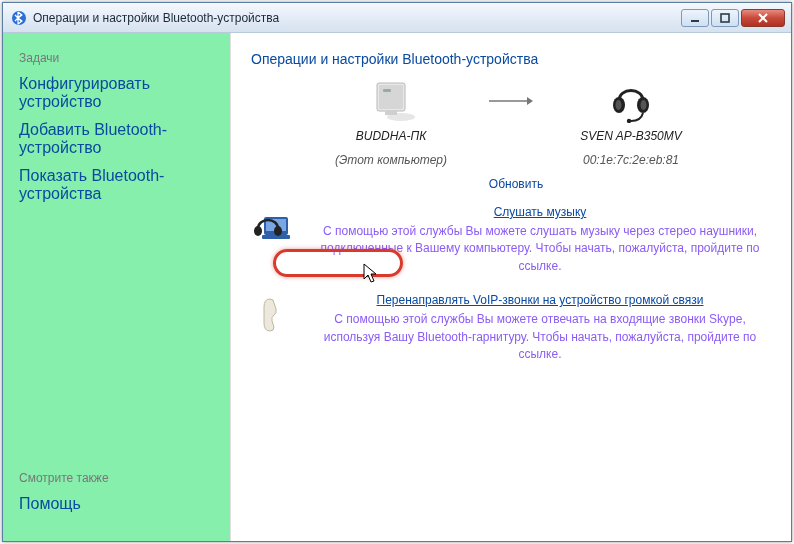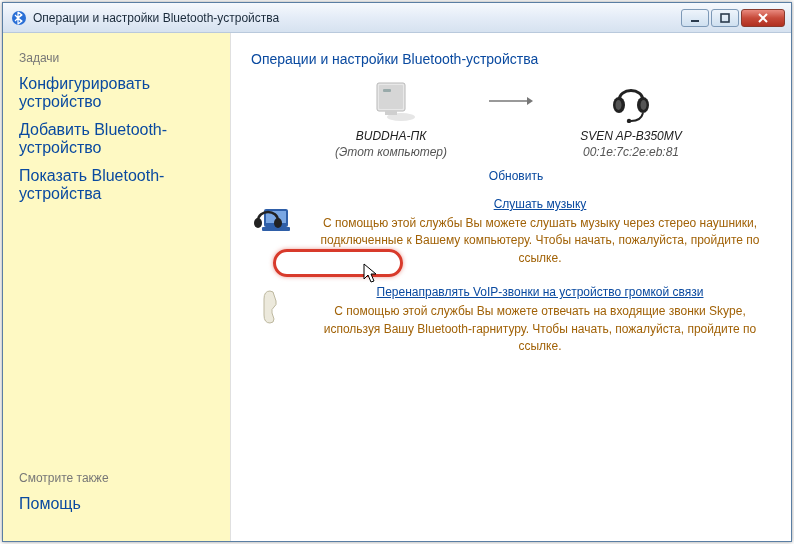--- a/index.html
+++ b/index.html
@@ -51,21 +51,21 @@
   }
   .win-btn.close {
     width: 44px;
     background: linear-gradient(#e98a7f,#c74a3a 50%,#b03020);
     border-color: #8a3a2d;
   }
   .win-btn svg { display: block; }
   .body { flex: 1; display: flex; background: #fff; }
   .sidebar {
     width: 228px;
-    background: #fef9c3;
+    background: #86efac;
     border-right: 1px solid #e0e0e0;
     padding: 18px 16px;
     display: flex;
     flex-direction: column;
   }
   .side-head { color: #777; font-size: 12px; margin-bottom: 10px; }
   .side-link {
     color: #0a4aa0;
     font-size: 16px;
     margin-bottom: 10px;
@@ -89,21 +89,21 @@
   .device {
     text-align: center;
     width: 190px;
   }
   .device-icon {
     width: 56px; height: 44px;
     margin: 0 auto 6px auto;
     display: flex; align-items: center; justify-content: center;
   }
   .device-name { color: #222; font-size: 12px; }
-  .device-sub { color: #555; font-size: 12px; margin-top: 2px; }
+  .device-sub { color: #555; font-size: 12px; margin-top: 10px; }
   .arrow-connector {
     width: 50px; height: 44px;
     display: flex; align-items: center; justify-content: center;
   }
   .divider-row {
     display: flex; align-items: center; margin: 10px 0 8px 0; flex-direction: column;
   }
   .hr { flex: 1; height: 1px; background: #d6d6d6; }
   .refresh-link {
     color: #0a4aa0; font-size: 12px; margin-left: 10px; cursor: pointer;
@@ -120,21 +120,21 @@
   }
   .service-body { flex: 1; text-align: center; }
   .service-title {
     color: #0a4aa0; font-size: 12px;
     text-decoration: underline;
     cursor: pointer;
     display: inline-block;
     margin-bottom: 4px;
   }
   .service-desc {
-    color: #a16207; font-size: 12px; line-height: 1.45;
+    color: #8b5cf6; font-size: 12px; line-height: 1.45;
   }
   .callout {
     position: absolute;
     border: 3px solid #d83a2b;
     border-radius: 14px;
     box-shadow: 0 0 4px rgba(216,58,43,.5);
     pointer-events: none;
   }
   .cursor {
     position: absolute;

